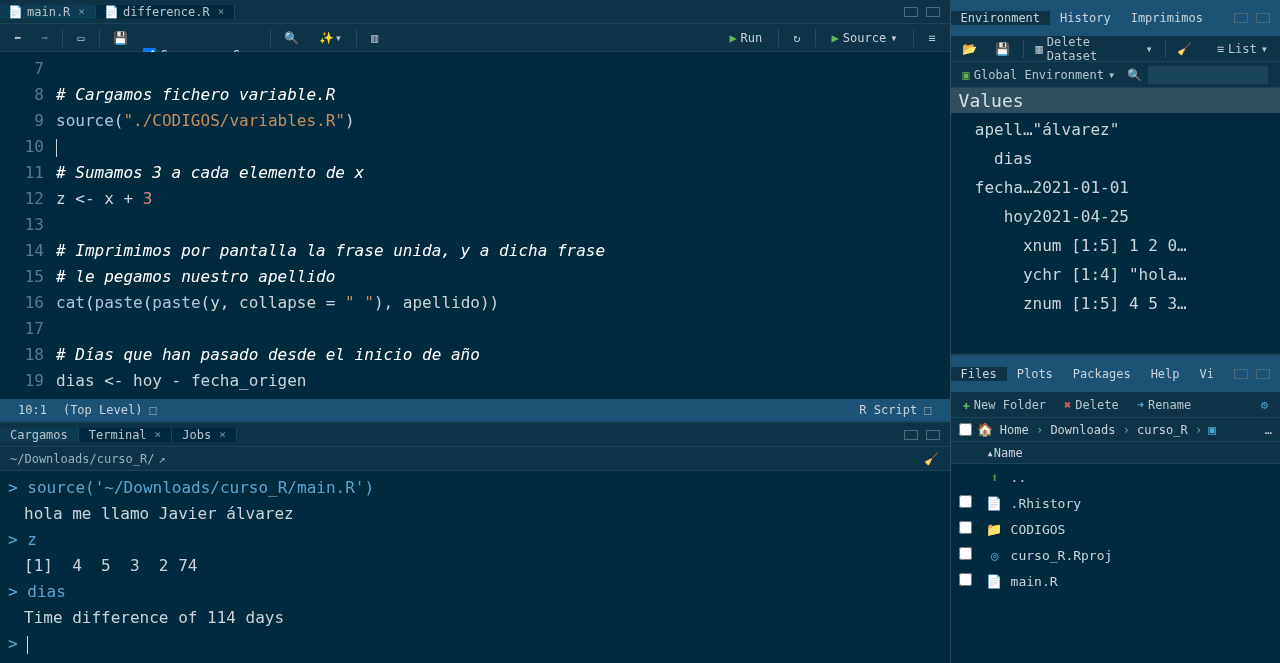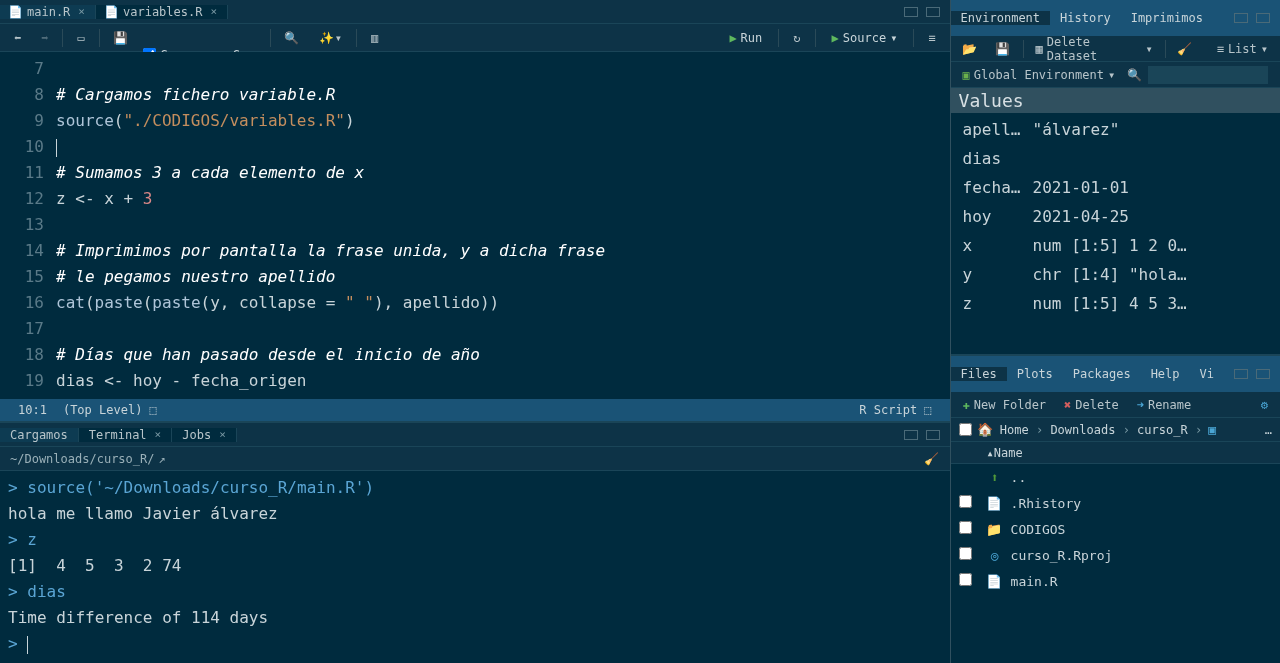--- a/index.html
+++ b/index.html
@@ -50,34 +50,34 @@
     
     .status-bar { background: #1a5376; height: 22px; display: flex; align-items: center; padding: 0 10px; font-size: 12px; color: #c8d4d9; }
     .status-item { padding: 0 8px; }
     .status-spacer { flex: 1; }
 
     
     .bottom-panel { height: 242px; display: flex; flex-direction: column; border-top: 2px solid #1a4558; }
     .console-path { background: #0d3347; height: 24px; display: flex; align-items: center; padding: 0 10px; font-size: 12px; color: #9ab0b8; border-bottom: 1px solid #1a4558; }
     .console-content { flex: 1; padding: 4px 8px; font-family: "DejaVu Sans Mono", Consolas, monospace; font-size: 16px; line-height: 26px; overflow: auto; white-space: pre; }
     .prompt { color: #5aa5d4; }
-    .console-text { color: #c8d4d9; }
+    .console-text { color: #c8d4d9; margin-left: 16px; }
 
     
     .right-top { flex: 0 0 356px; display: flex; flex-direction: column; border-bottom: 2px solid #1a4558; }
     .right-bottom { flex: 1; display: flex; flex-direction: column; }
     .panel-tabs { background: #1a5376; height: 36px; display: flex; align-items: center; font-size: 12px; }
     .panel-tab { padding: 0 10px; height: 100%; display: flex; align-items: center; cursor: pointer; }
     .panel-tab.active { background: #0d3347; }
     .panel-subtoolbar { background: #0d3347; height: 26px; display: flex; align-items: center; gap: 6px; padding: 0 6px; font-size: 12px; border-bottom: 1px solid #1a4558; }
     .env-scope { background: #0d3347; height: 26px; display: flex; align-items: center; gap: 6px; padding: 0 6px; font-size: 12px; border-bottom: 1px solid #1a4558; }
     .env-search { background: #1a4558; border: none; color: #c8d4d9; padding: 2px 6px; font-size: 12px; width: 120px; }
     .values-header { background: #30505f; padding: 2px 8px; font-size: 18px; color: #d8e0e4; }
     .env-list { flex: 1; overflow: auto; font-family: "DejaVu Sans Mono", Consolas, monospace; font-size: 16px; line-height: 29px; padding: 2px 0; }
-    .env-row { display: flex; padding: 0 12px; }
+    .env-row { display: flex; padding: 0 12px; text-align: right; }
     .env-name { width: 70px; color: #c8d4d9; }
     .env-value { color: #c8d4d9; }
     
     
     .breadcrumb { background: #0d3347; height: 24px; display: flex; align-items: center; gap: 6px; padding: 0 8px; font-size: 12px; border-bottom: 1px solid #1a4558; }
     .crumb { cursor: pointer; }
     .crumb-sep { color: #7a9aa5; }
     .file-header { background: #0d3347; height: 22px; display: flex; align-items: center; padding: 0 8px; font-size: 12px; border-bottom: 1px solid #1a4558; }
     .file-cb { width: 28px; }
     .file-list { flex: 1; overflow: auto; font-size: 13px; }
@@ -98,21 +98,21 @@
 
     <div class="tab-bar">
       <div id="editor-tabs" style="display: flex;">
           <div class="tab active">
             <span class="tab-icon">📄</span>
             <span>main.R</span>
             <span class="tab-close">×</span>
           </div>
           <div class="tab">
             <span class="tab-icon">📄</span>
-            <span>variables.R</span>
+            <span>difference.R</span>
             <span class="tab-close">×</span>
           </div>
         </div>
       <div class="tab-spacer"></div>
       <div class="window-controls">
         <div class="window-btn"></div>
         <div class="window-btn"></div>
       </div>
     </div>
 

